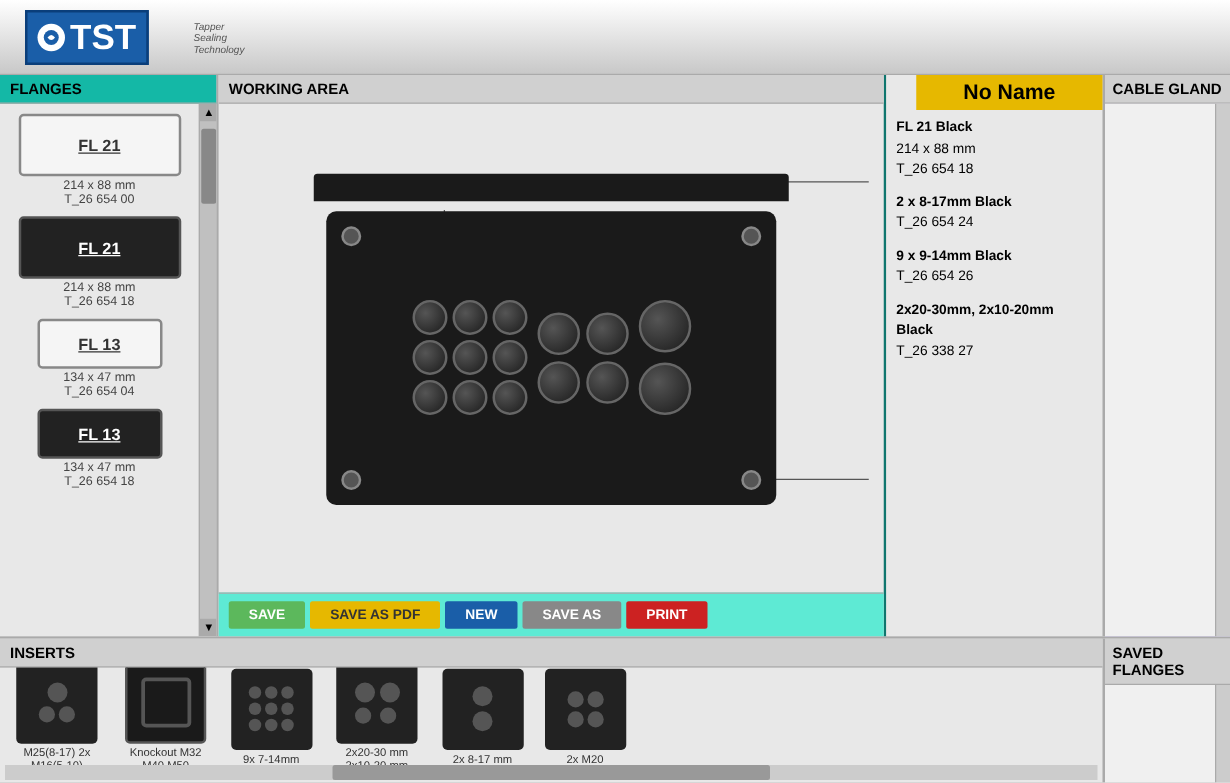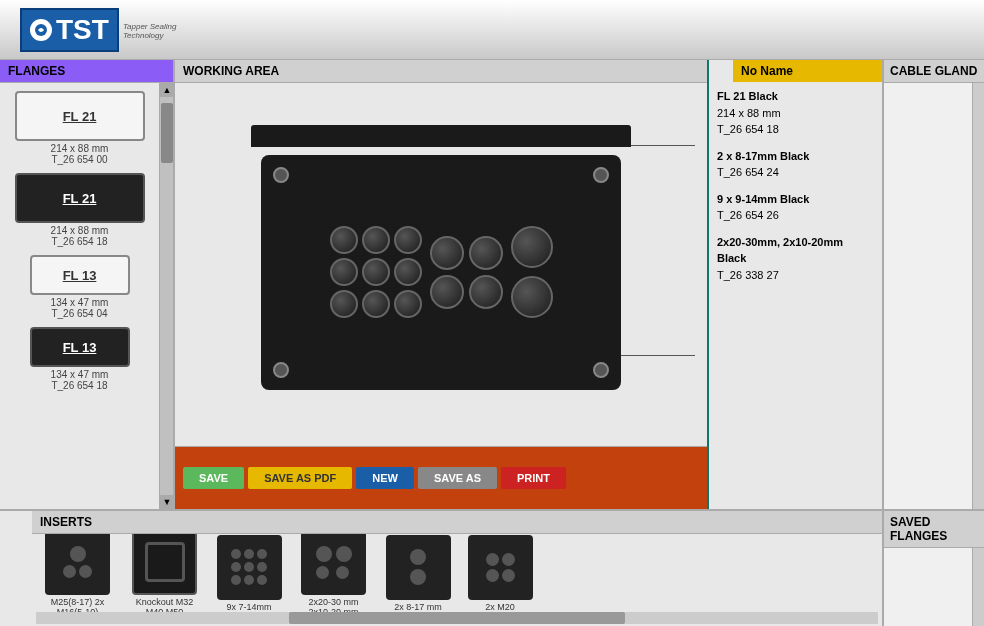--- a/index.html
+++ b/index.html
@@ -11,20 +11,21 @@
       align-items: center;
       background: linear-gradient(to bottom, #ffffff, #c8c8c8);
       height: 60px;
       padding: 0 20px;
       border-bottom: 1px solid #aaa;
     }
     #logo-area {
       display: flex;
       align-items: center;
       width: 160px;
+      gap: 32px;
     }
     #logo-box {
       background: #1a5ea8;
       color: white;
       font-weight: bold;
       font-size: 28px;
       padding: 4px 8px;
       border: 2px solid #0a3e7a;
       display: flex;
       align-items: center;
@@ -71,21 +72,21 @@
 
     
     #flanges-panel {
       width: 175px;
       background: #e8e8e8;
       border-right: 2px solid #aaa;
       display: flex;
       flex-direction: column;
     }
     #flanges-title {
-      background: #8b5cf6;
+      background: #14b8a6;
       padding: 4px 8px;
       font-weight: bold;
       font-size: 12px;
       border-bottom: 1px solid #aaa;
     }
     .flange-item {
       display: flex;
       flex-direction: column;
       align-items: center;
       cursor: pointer;
@@ -196,22 +197,22 @@
       height: 42px;
     }
     .insert-circle.md {
       width: 34px;
       height: 34px;
     }
 
     #working-buttons {
       display: flex;
       gap: 4px;
-      padding: 20px 8px;
-      background: #c2410c;
+      padding: 6px 8px;
+      background: #5eead4;
       border-top: 1px solid #aaa;
     }
     .btn {
       padding: 5px 16px;
       font-weight: bold;
       font-size: 11px;
       border: none;
       cursor: pointer;
       border-radius: 2px;
       color: white;
@@ -227,21 +228,22 @@
       width: 175px;
       background: #e8e8e8;
       border-right: 2px solid #aaa;
       display: flex;
       flex-direction: column;
     }
     #name-bar {
       background: #e6b800;
       padding: 4px 8px;
       font-weight: bold;
-      font-size: 12px;
+      text-align: center;
+      font-size: 17px;
       margin-left: 24px;
     }
     #info-list {
       flex: 1;
       padding: 6px 8px;
       overflow-y: auto;
     }
     .info-item {
       margin-bottom: 10px;
       font-size: 11px;
@@ -275,21 +277,20 @@
       display: flex;
       height: 115px;
     }
 
     #inserts-panel {
       flex: 1;
       background: #e8e8e8;
       border-right: 2px solid #aaa;
       display: flex;
       flex-direction: column;
-      padding-left: 32px;
     }
     #inserts-title {
       background: #d0d0d0;
       padding: 4px 8px;
       font-weight: bold;
       font-size: 12px;
       border-bottom: 1px solid #aaa;
     }
     #inserts-content {
       flex: 1;

